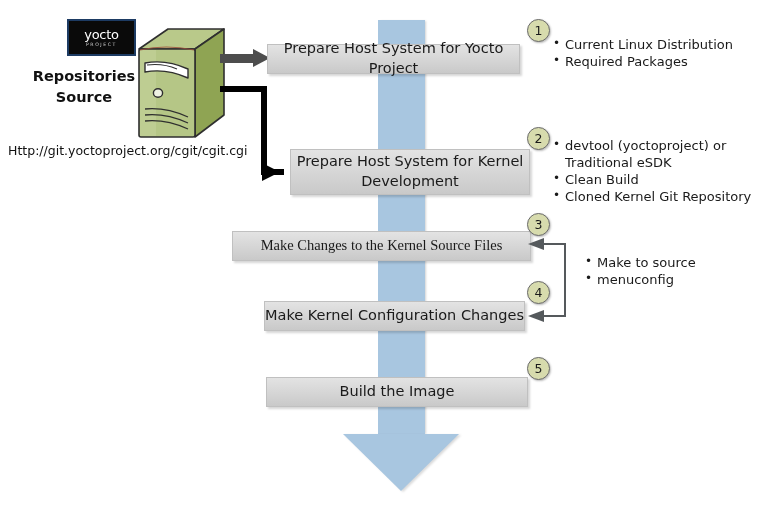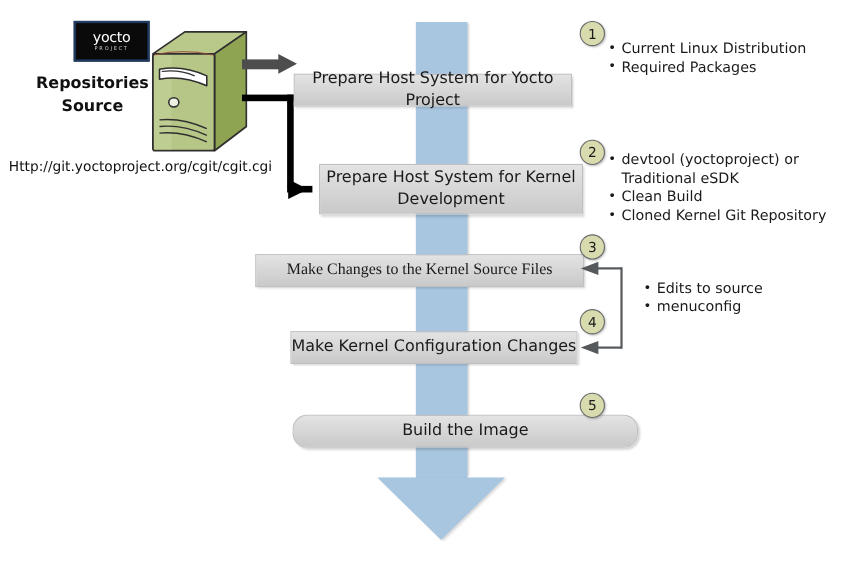--- a/index.html
+++ b/index.html
@@ -49,25 +49,25 @@
     display: flex;
     align-items: center;
     justify-content: center;
     text-align: center;
     color: #1a1a1a;
     font-size: 14.5px;
     line-height: 1.35;
     box-sizing: border-box;
   }
 
-  #box1 { left: 267px; top: 44px;  width: 253px; height: 30px; margin-top: 23px; }
+  #box1 { left: 267px; top: 44px;  width: 253px; height: 30px; }
   #box2 { left: 290px; top: 149px; width: 240px; height: 46px; }
   #box3 { left: 232px; top: 231px; width: 299px; height: 30px; font-family: Liberation Serif, serif; }
   #box4 { left: 264px; top: 301px; width: 261px; height: 30px; }
-  #box5 { left: 266px; top: 377px; width: 314px; height: 30px; border-radius: 13px; }
+  #box5 { left: 266px; top: 377px; width: 262px; height: 30px; }
 
   
   .badge {
     position: absolute;
     width: 23px;
     height: 23px;
     border-radius: 50%;
     background: #d7dbad;
     border: 1.5px solid #6b6b6b;
     box-shadow: 1px 1px 2px rgba(0,0,0,0.25);
@@ -376,19 +376,19 @@
     <ul>
       <li>devtool (yoctoproject) or</li>
       <li class="wrapline">Traditional eSDK</li>
       <li>Clean Build</li>
       <li>Cloned Kernel Git Repository</li>
     </ul>
   </div>
 
   <div id="notes3" class="notes">
     <ul>
-      <li>Edits to source</li>
+      <li>Make to source</li>
       <li>menuconfig</li>
     </ul>
   </div>
 
 
 </div>
 
 </body></html>

